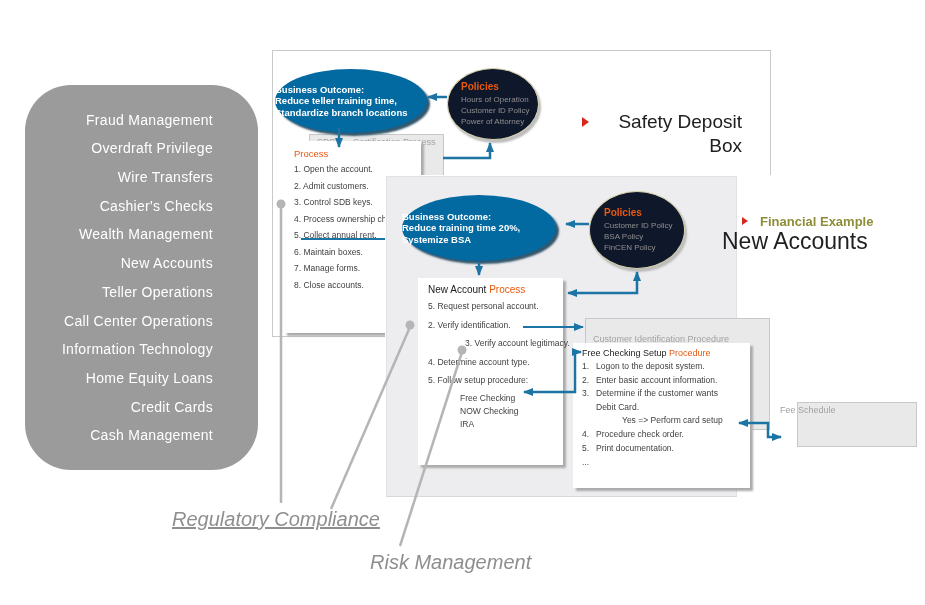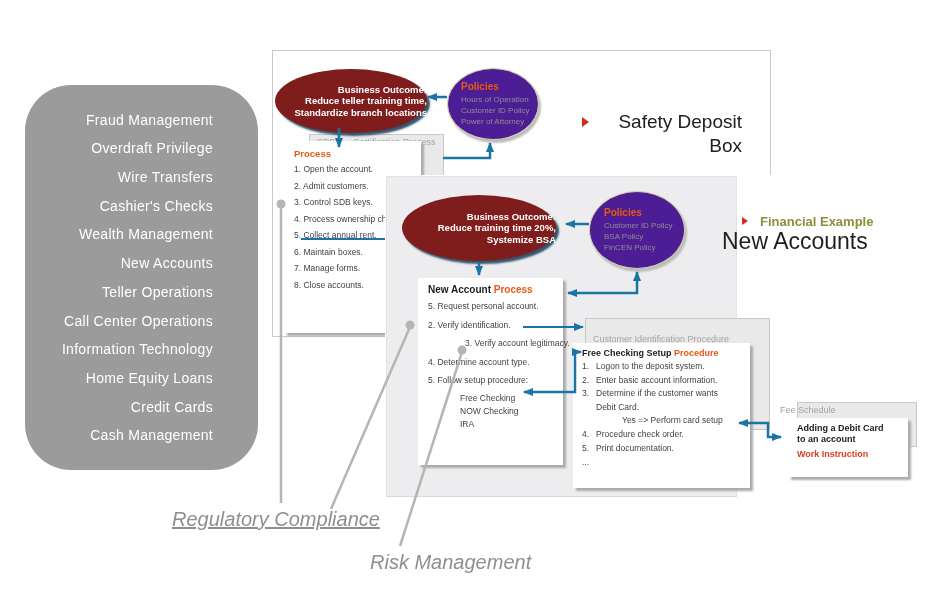--- a/index.html
+++ b/index.html
@@ -15,28 +15,28 @@
            padding-right:37px;color:#fff;font-size:14px;letter-spacing:.3px;}
 
   
   #back-slide{left:272px;top:50px;width:497px;height:285px;background:#fff;border:1px solid #c9c9c9;z-index:2;}
   #front-slide{left:385px;top:175px;width:535px;height:345px;background:#fff;z-index:4;}
   .gray-area{background:#ededef;border:1px solid #e2e2e4;border-bottom-color:#d8d8da;box-sizing:border-box;}
   .folder{background:#e9e9ea;border:1px solid #c8c8c8;box-sizing:border-box;}
   .tab-label{font-size:9px;color:#a2a2a2;white-space:nowrap;}
 
   .white-box{background:#fff;box-shadow:3px 3px 2px #ababab;box-sizing:border-box;}
-  .box-title{font-size:9.5px;font-weight:bold;white-space:nowrap;}
+  .box-title{font-size:9.5px;font-weight:normal;white-space:nowrap;}
   .accent{color:#e8590f;}
   .step{font-size:8.5px;color:#3f3f3f;white-space:nowrap;}
 
   .ellipse{border-radius:50%;display:flex;flex-direction:column;justify-content:center;box-sizing:border-box;}
-  .ellipse.blue{background:#7f1d1d;box-shadow:3px 3px 2px #33576d;align-items:flex-end;text-align:center;}
+  .ellipse.blue{background:#0369a1;box-shadow:3px 3px 2px #33576d;align-items:flex-start;text-align:center;}
   .ellipse.blue .el-line{color:#fff;font-size:9.5px;font-weight:bold;line-height:11.5px;white-space:nowrap;}
-  .ellipse.beige{background:#4c1d95;border:1px solid #d6d2ad;box-shadow:2px 3px 2px #bcbcbc;}
+  .ellipse.beige{background:#0f172a;border:1px solid #d6d2ad;box-shadow:2px 3px 2px #bcbcbc;}
   .pol-title{font-size:10px;font-weight:bold;color:#e8590f;margin-bottom:2px;}
   .pol-item{font-size:8px;color:#8f8f8f;line-height:11px;white-space:nowrap;}
 
   .tri{width:0;height:0;border-top:5px solid transparent;border-bottom:5px solid transparent;
        border-left:7px solid #d6281c;}
   .big-title{font-size:19px;line-height:23.5px;color:#202020;text-align:right;}
   .kicker{font-size:13px;font-weight:bold;color:#8d8d3a;white-space:nowrap;}
   .main-title{font-size:23px;color:#1f1f1f;white-space:nowrap;}
 
   .sline{display:flex;font-size:8.5px;color:#3f3f3f;line-height:13.6px;white-space:nowrap;}
@@ -191,25 +191,20 @@
             <span class="num">5.</span>
             <span class="txt">Print documentation.</span>
           </div>
         <div class="dots">...</div>
       </div>
     </div>
 
     <div class="abs folder" style="left:412px;top:227px;width:120px;height:45px;"></div>
     <span class="abs tab-label" style="left:395px;top:230px;">Fee Schedule</span>
 
-    <div class="abs white-box" style="left:403px;top:243px;width:120px;height:59px;padding:5px 0 0 9px;">
-      <div class="wi-line">Adding a Debit Card</div>
-      <div class="wi-line">to an account</div>
-      <div class="wi-tag">Work Instruction</div>
-    </div>
   </div>
 
   <svg class="layer" style="z-index:5;">
     <defs>
       <marker id="ahf" viewBox="0 0 10 8" refX="9" refY="4" markerWidth="10" markerHeight="8" markerUnits="userSpaceOnUse" orient="auto-start-reverse">
         <path d="M0,0 L10,4 L0,8 Z" fill="#1b74a4"></path>
       </marker>
     </defs>
     <path d="M589,224 L566,224" stroke="#1b74a4" stroke-width="2.5" fill="none" marker-end="url(#ahf)"></path>
     <path d="M479,262 L479,275" stroke="#1b74a4" stroke-width="2.5" fill="none" marker-end="url(#ahf)"></path>

